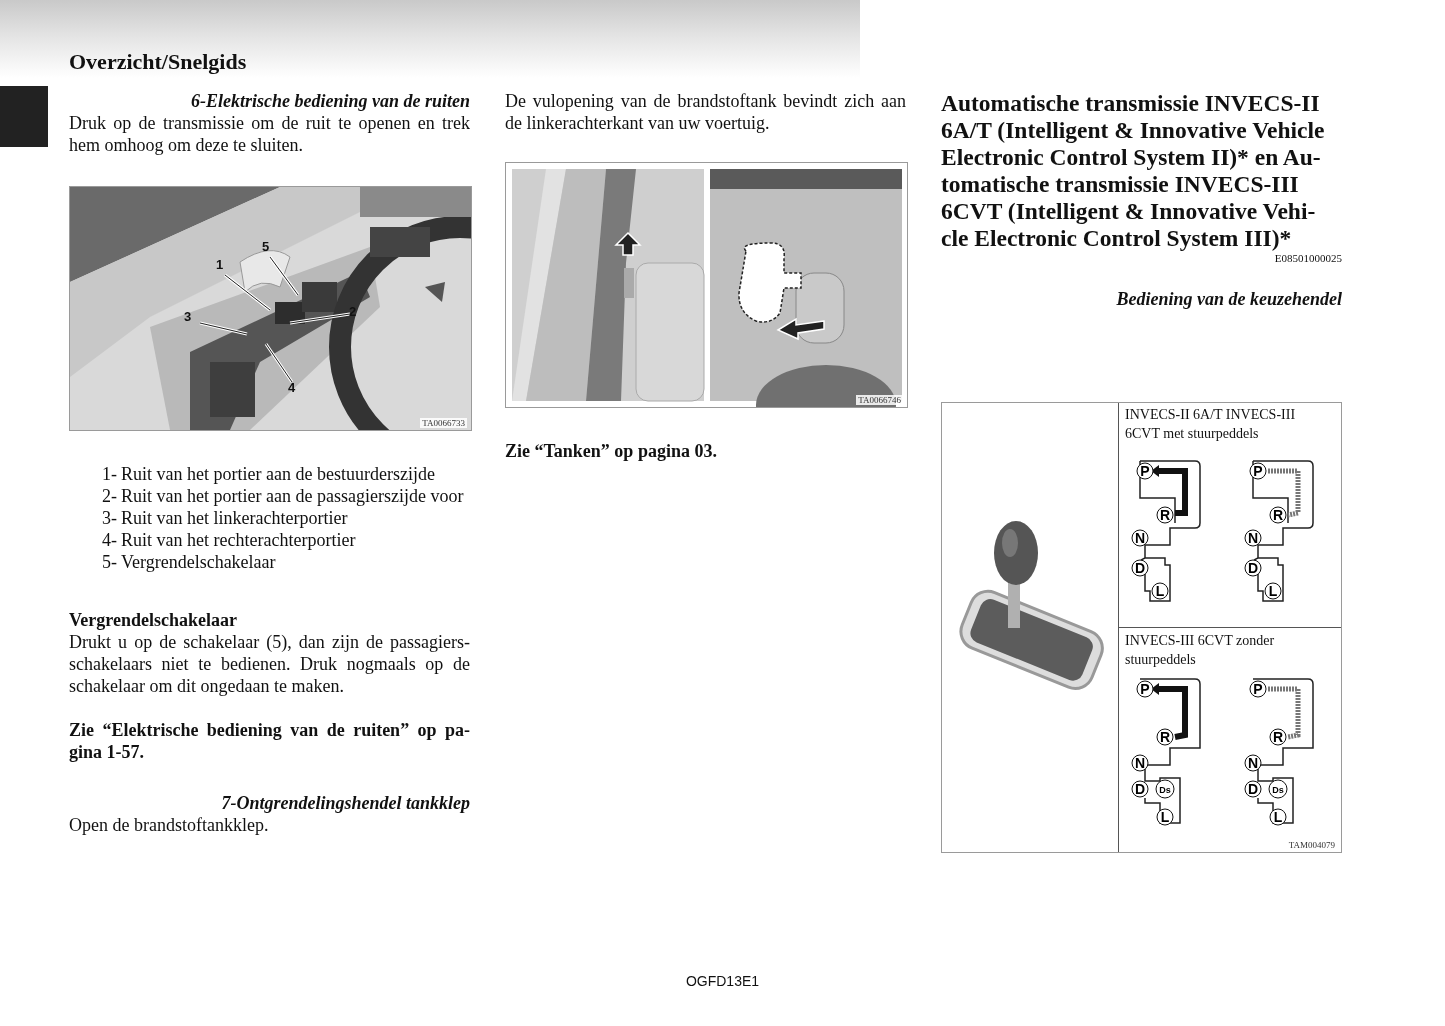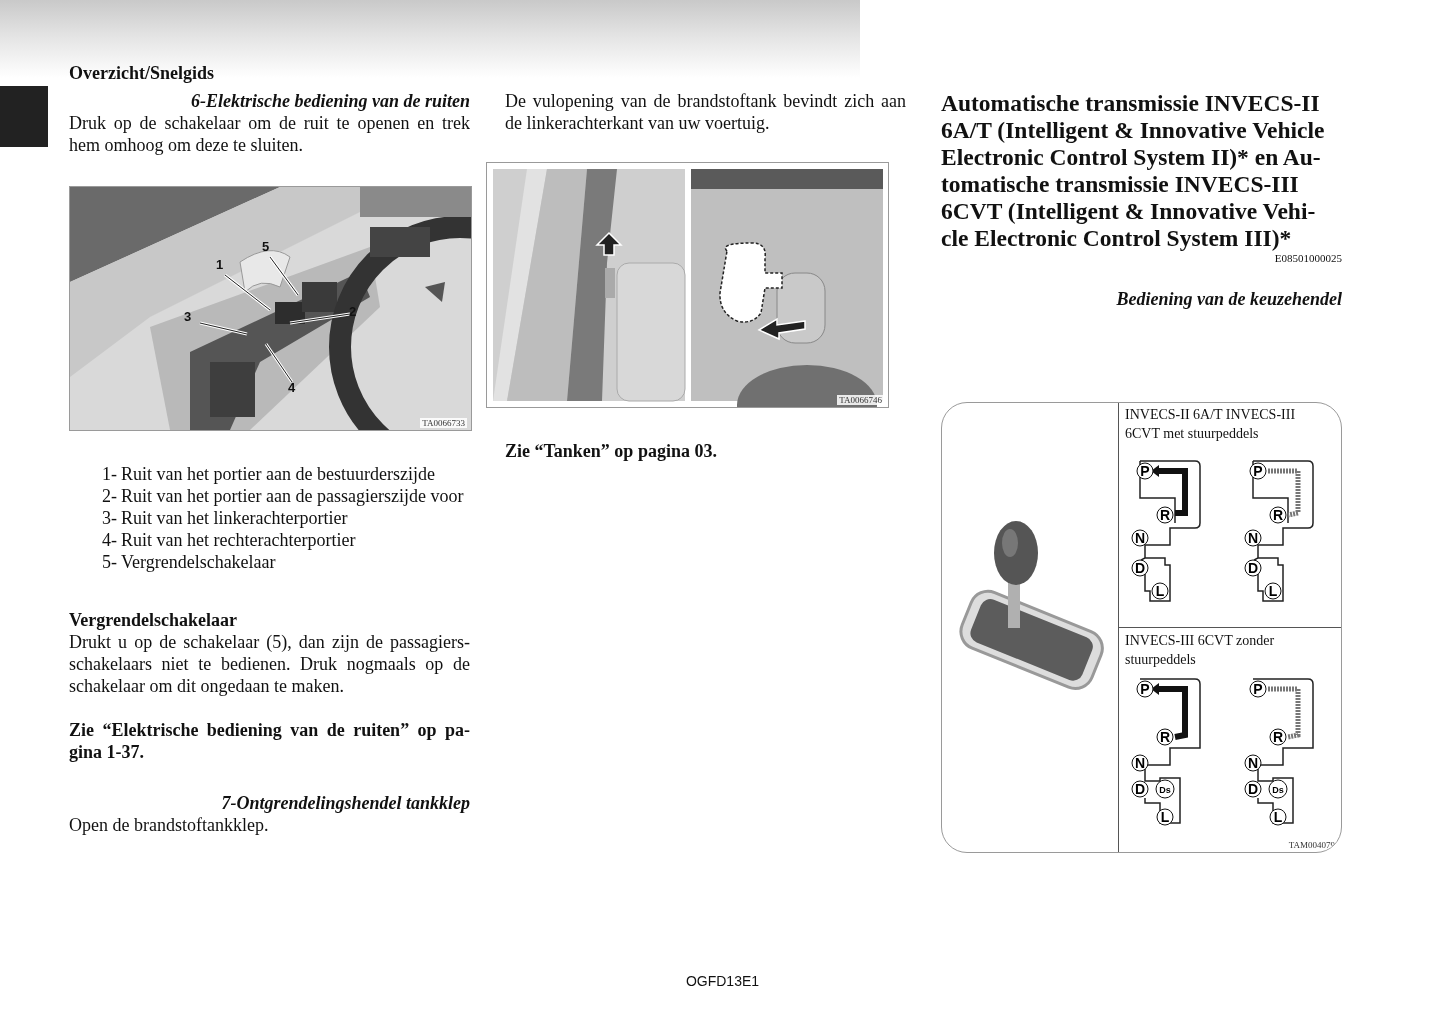--- a/index.html
+++ b/index.html
@@ -6,21 +6,21 @@
   body {
     width: 1445px; height: 1026px; position: relative; overflow: hidden;
     background: #ffffff; color: #111;
     font-family: "Liberation Serif", "DejaVu Serif", serif;
   }
   .header-band {
     position: absolute; left: 0; top: 0; width: 860px; height: 78px;
     background: linear-gradient(to bottom, #c9c9c9 0%, #e3e3e3 45%, #fafafa 90%, #ffffff 100%);
   }
   .header-title {
-    position: absolute; left: 69px; top: 63px; font-size: 18px; font-weight: bold;
+    position: absolute; left: 69px; top: 49px; font-size: 22px; font-weight: bold;
   }
   .side-tab { position: absolute; left: 0; top: 86px; width: 48px; height: 61px; background: #222; }
 
   .col { position: absolute; font-size: 18px; line-height: 22px; }
   .col1 { left: 69px; top: 90px; width: 401px; }
   .col2 { left: 505px; top: 90px; width: 401px; }
   .col3 { left: 941px; top: 90px; width: 401px; }
 
   .h-ital { font-weight: bold; font-style: italic; text-align: right; }
   .h-bold { font-weight: bold; }
@@ -52,21 +52,21 @@
 </style>
 </head>
 <body>
 
 <div class="header-band"></div>
 <div class="header-title">Overzicht/Snelgids</div>
 <div class="side-tab"></div>
 
 <div class="col col1">
   <p class="h-ital">6-Elektrische bediening van de ruiten</p>
-  <p class="justify">Druk op de schakelaar om de ruit te openen en trek hem omhoog om deze te sluiten.</p>
+  <p class="justify">Druk op de transmissie om de ruit te openen en trek hem omhoog om deze te sluiten.</p>
 </div>
 
 <div class="figure" style="left:69px; top:186px; width:401px; height:243px;">
   <svg width="401" height="243" viewBox="0 0 401 243">
     <rect x="0" y="0" width="401" height="243" fill="#d9d9d9"></rect>
     <polygon points="0,0 210,0 0,95" fill="#6a6a6a"></polygon>
     <polygon points="0,95 210,0 300,0 300,20 80,130 0,190" fill="#c8c8c8"></polygon>
     <polygon points="80,140 300,60 310,120 180,243 100,243" fill="#b9b9b9"></polygon>
     <polygon points="120,165 290,85 300,110 190,175 160,243 120,243" fill="#555"></polygon>
     <rect x="140" y="175" width="45" height="55" fill="#3e3e3e"></rect>
@@ -117,30 +117,30 @@
     <li>
         <span class="num">5-</span>
         <span class="txt">Vergrendelschakelaar</span>
       </li>
   </ol>
 </div>
 
 <div class="col" style="left:69px; top:609px; width:401px;">
   <p class="h-bold">Vergrendelschakelaar</p>
   <p class="justify">Drukt u op de schakelaar (5), dan zijn de passagiers-schakelaars niet te bedienen. Druk nogmaals op de schakelaar om dit ongedaan te maken.</p>
-  <p class="h-bold justify" style="margin-top:22px;">Zie “Elektrische bediening van de ruiten” op pa-gina 1-37.</p>
+  <p class="h-bold justify" style="margin-top:22px;">Zie “Elektrische bediening van de ruiten” op pa-gina 1-57.</p>
   <p class="h-ital" style="margin-top:29px;">7-Ontgrendelingshendel tankklep</p>
   <p>Open de brandstoftankklep.</p>
 </div>
 
 <div class="col col2">
   <p class="justify">De vulopening van de brandstoftank bevindt zich aan de linkerachterkant van uw voertuig.</p>
 </div>
 
-<div class="figure" style="left:486px; top:162px; width:401px; height:244px;">
+<div class="figure" style="left:505px; top:162px; width:401px; height:244px;">
   <svg width="401" height="244" viewBox="0 0 401 244">
     <rect x="0" y="0" width="401" height="244" fill="#fff"></rect>
 
     <rect x="6" y="6" width="192" height="232" fill="#cfcfcf"></rect>
     <polygon points="40,6 60,6 20,238 6,238" fill="#e2e2e2"></polygon>
     <polygon points="60,6 100,6 80,238 20,238" fill="#bdbdbd"></polygon>
     <polygon points="100,6 130,6 120,100 115,238 80,238" fill="#7a7a7a"></polygon>
     <rect x="130" y="100" width="68" height="138" rx="12" fill="#d8d8d8" stroke="#aaa"></rect>
     <rect x="118" y="105" width="10" height="30" fill="#aaa"></rect>
     <polygon points="122,70 110,82 117,82 117,92 127,92 127,82 134,82" fill="#222" stroke="#fff" stroke-width="1.5"></polygon>
@@ -158,21 +158,21 @@
 <div class="col" style="left:505px; top:440px; width:401px;">
   <p class="h-bold">Zie “Tanken” op pagina 03.</p>
 </div>
 
 <div class="col col3">
   <p class="big-title">Automatische transmissie INVECS-II 6A/T (Intelligent &amp; Innovative Vehicle Electronic Control System II)* en Au-tomatische transmissie INVECS-III 6CVT (Intelligent &amp; Innovative Vehi-cle Electronic Control System III)*</p>
   <p class="code-right">E08501000025</p>
   <p class="h-ital" style="margin-top:24px;">Bediening van de keuzehendel</p>
 </div>
 
-<div class="figure" style="left:941px; top:402px; width:399px; height:449px;border-radius:26px;">
+<div class="figure" style="left:941px; top:402px; width:399px; height:449px;">
   <svg width="180" height="449" viewBox="0 0 180 449" style="position:absolute; left:0; top:0;">
     <g transform="rotate(22 85 235)">
       <rect x="20" y="205" width="140" height="60" rx="18" fill="#ddd" stroke="#999" stroke-width="3"></rect>
       <rect x="30" y="212" width="120" height="46" rx="10" fill="#5c5c5c"></rect>
     </g>
     <rect x="66" y="175" width="12" height="50" fill="#b0b0b0"></rect>
     <ellipse cx="74" cy="150" rx="22" ry="32" fill="#555"></ellipse>
     <ellipse cx="68" cy="140" rx="8" ry="14" fill="#777"></ellipse>
   </svg>
   <div style="position:absolute; left:176px; top:0; width:1px; height:449px; background:#555;"></div>

